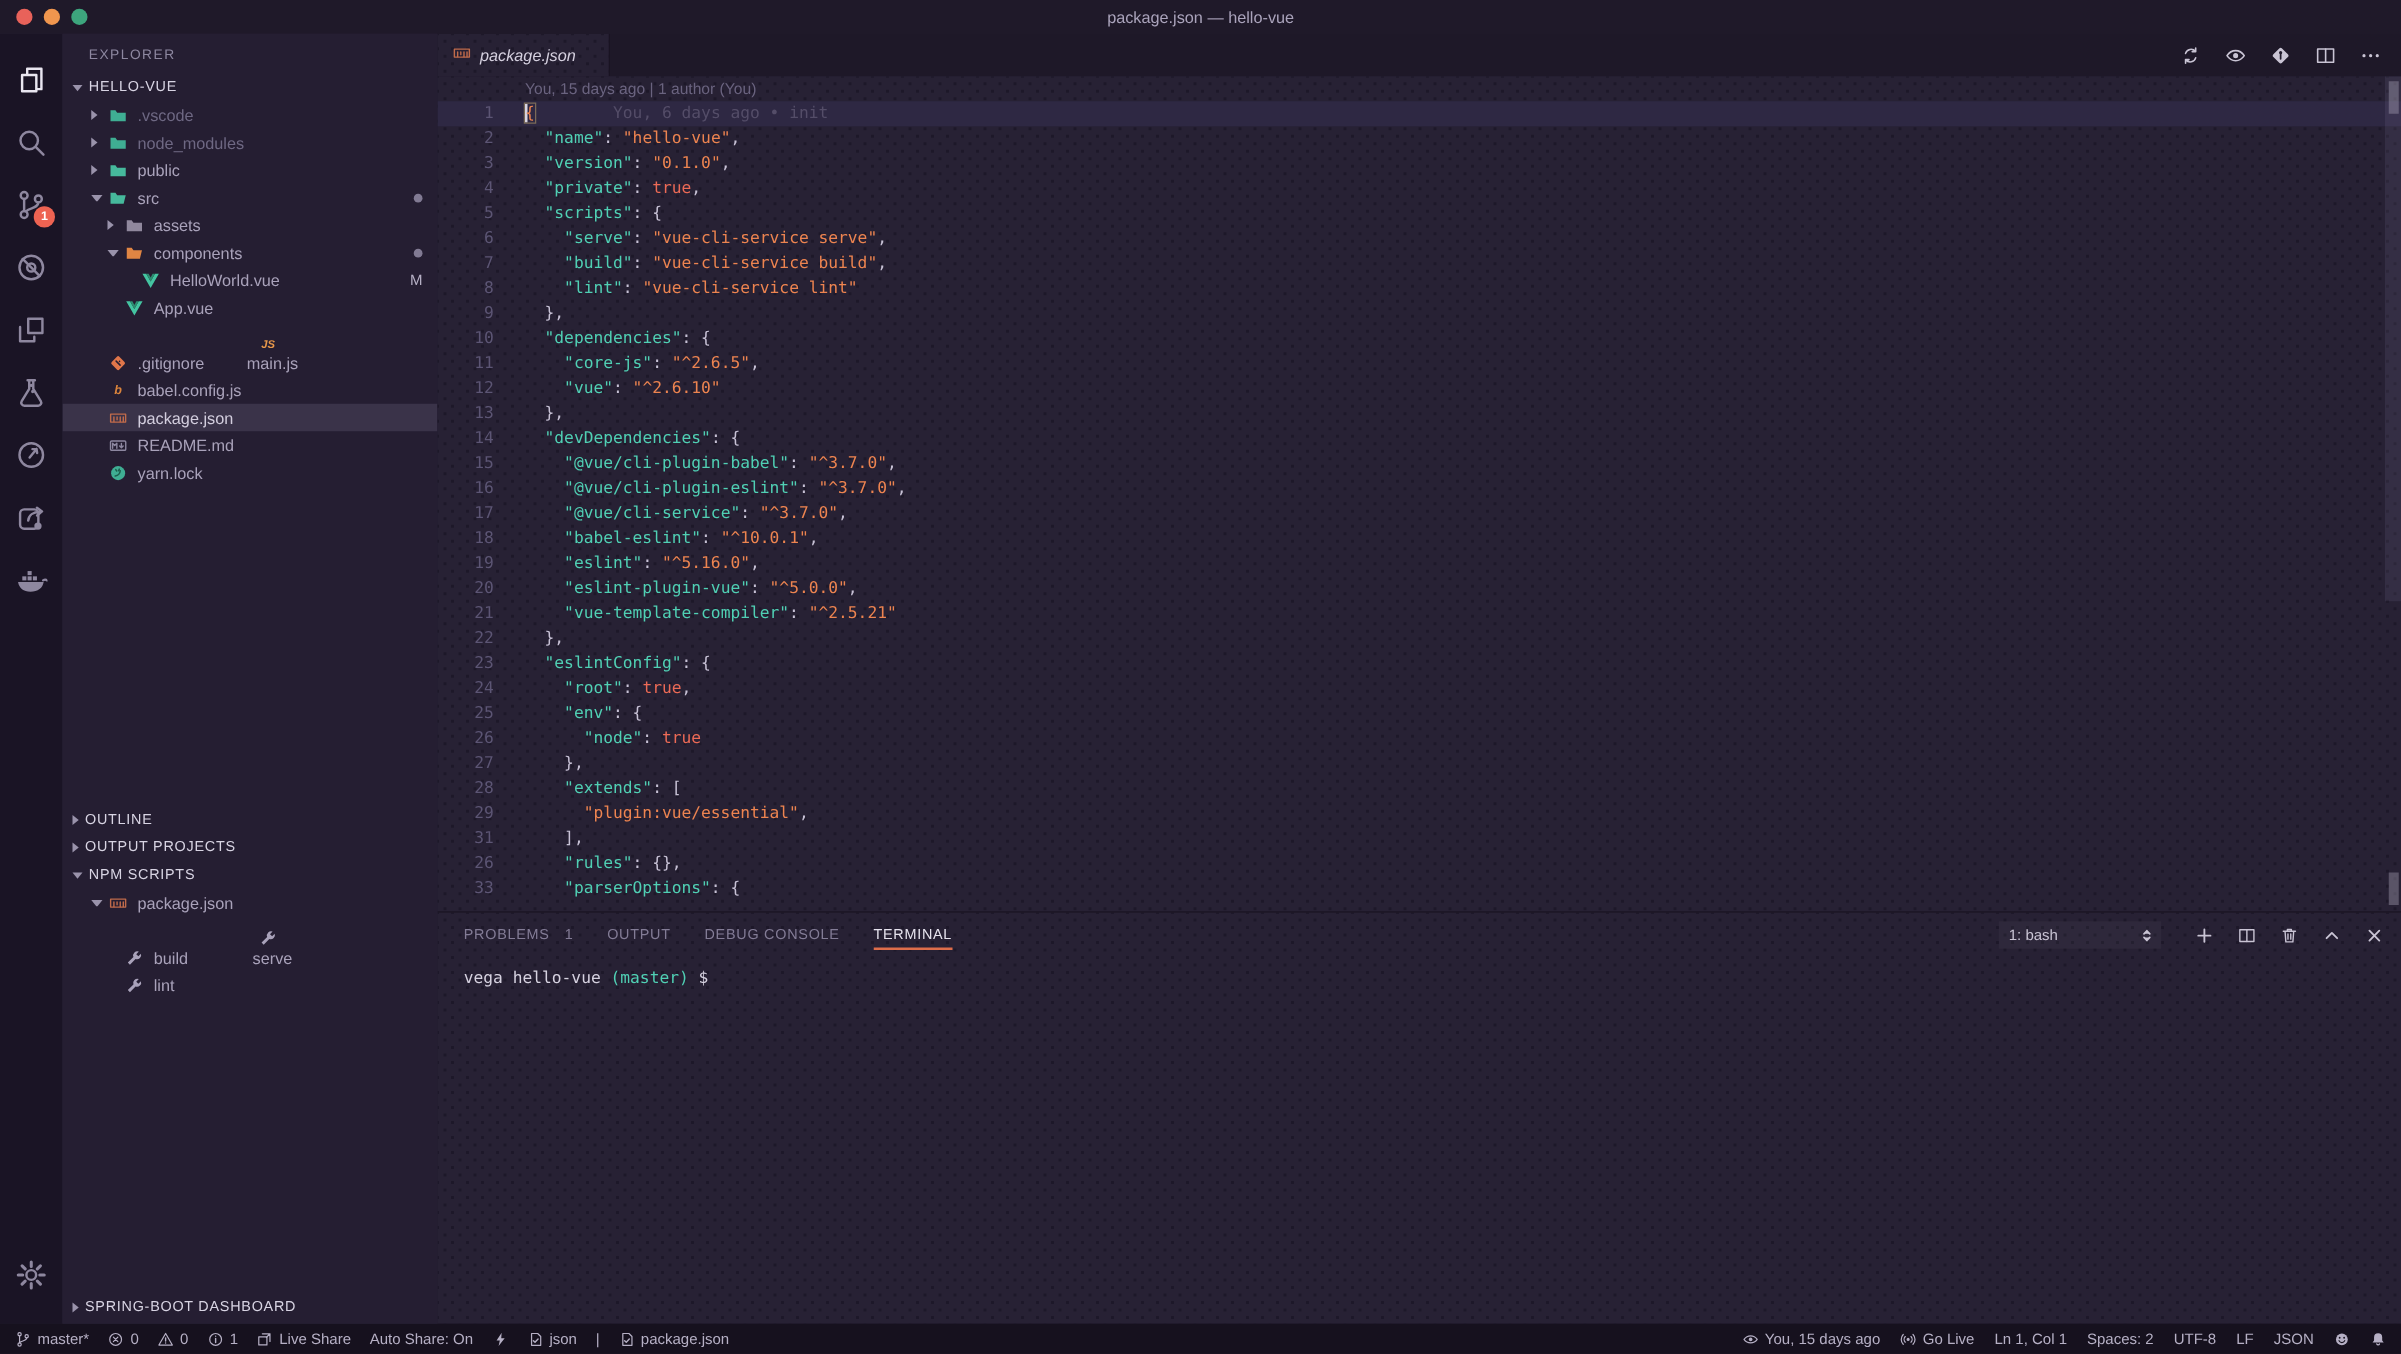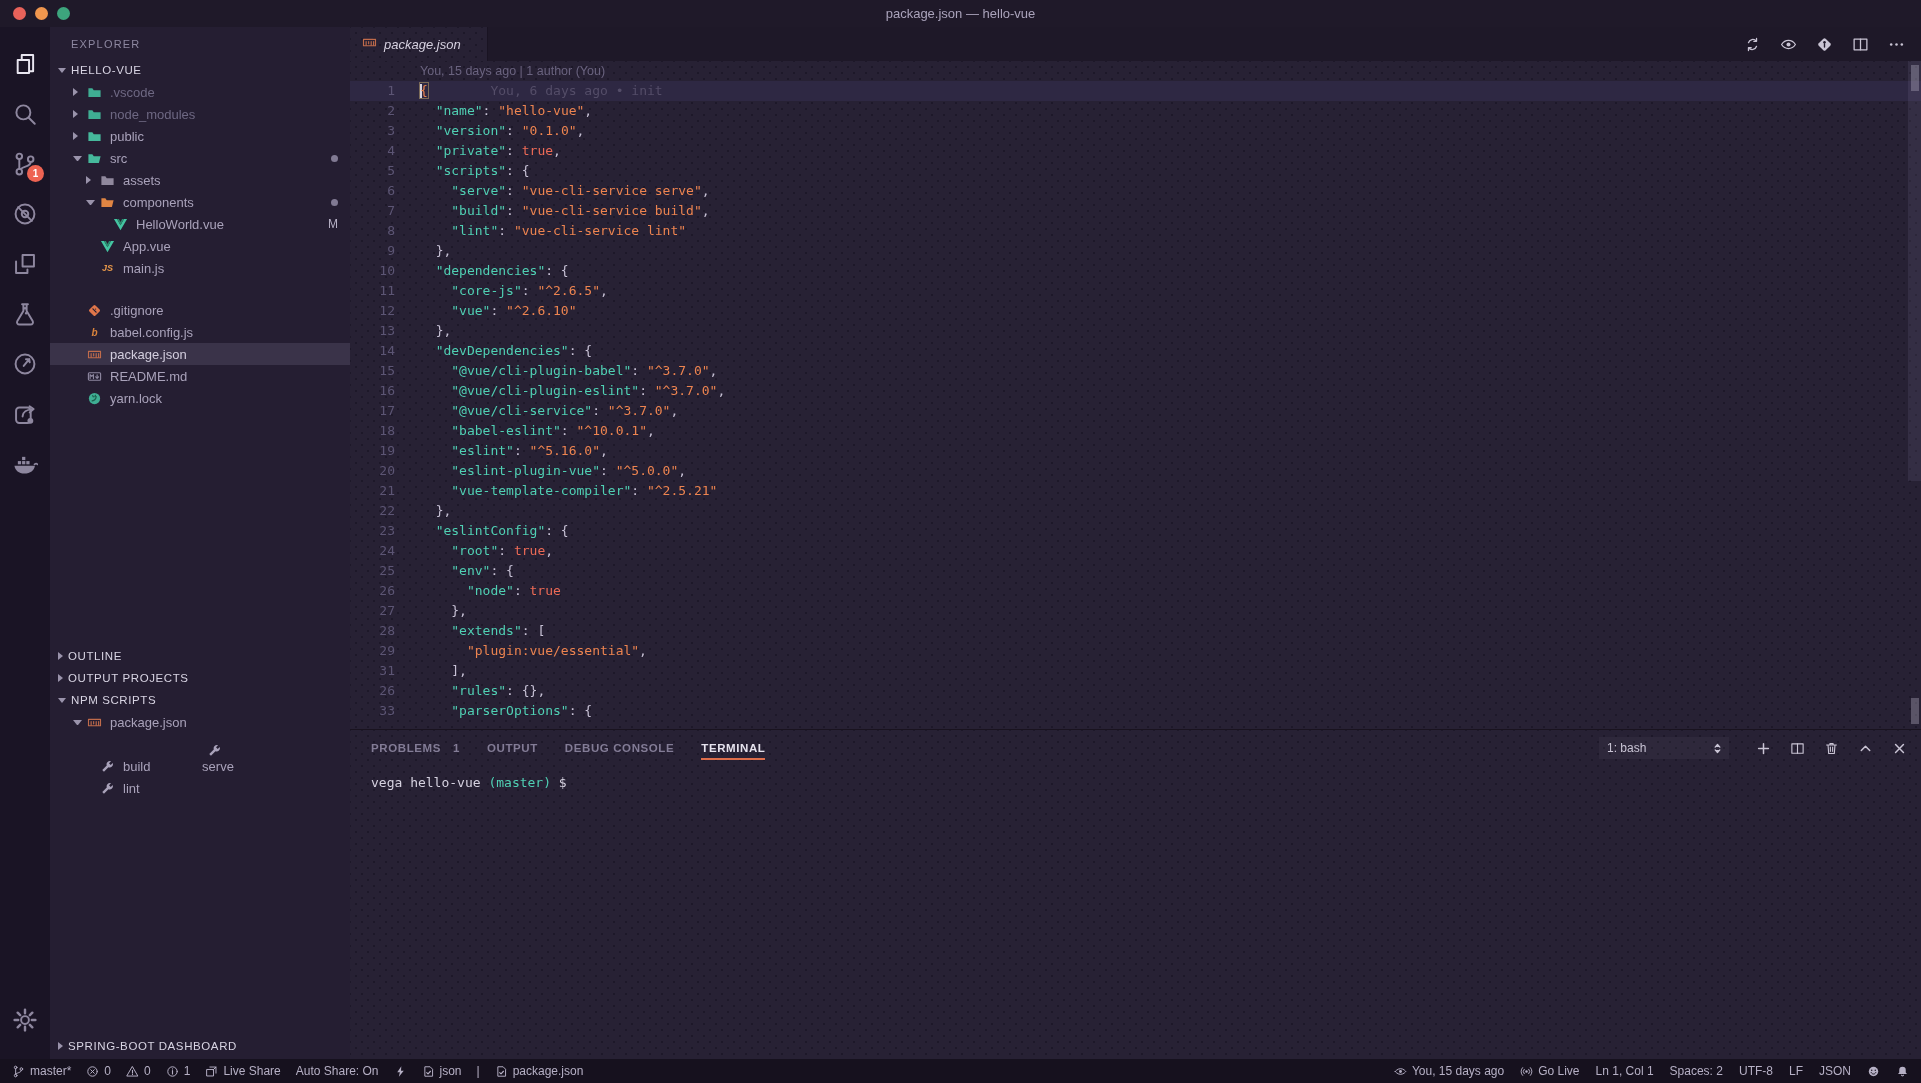--- a/index.html
+++ b/index.html
@@ -281,28 +281,28 @@
             <div class="tree-row" style="padding-left: 36px;">
               <span class="twisty" style="width: 9px; flex: 0 0 9px;"></span>
               <span class="ficon">
                 <svg viewBox="0 0 16 16" fill="none" stroke="currentColor" stroke-width="1.2" stroke-linecap="round" stroke-linejoin="round">
                   <path d="M1 2.2h3.3L8 8.8l3.7-6.6H15L8 14.2z" fill="#44c4a1" stroke="none"></path>
                   <path d="M4.3 2.2h2L8 5.3l1.7-3.1h2L8 8.8z" fill="#2b8d70" stroke="none"></path>
                 </svg>
               </span>
               <span>App.vue</span>
             </div>
-            <div class="tree-row" style="padding-left: 36px;">
+            <div class="tree-row" style="padding-left: 36px; flex-direction: column;">
               <span class="twisty" style="width: 9px; flex: 0 0 9px;"></span>
               <span class="ficon">
                 <span class="js-badge">JS</span>
               </span>
               <span>main.js</span>
             </div>
-            <div class="tree-row" style="padding-left: 23px; margin-top: 20px;">
+            <div class="tree-row" style="padding-left: 23px;">
               <span class="twisty" style="width: 9px; flex: 0 0 9px;"></span>
               <span class="ficon">
                 <svg viewBox="0 0 16 16" fill="none" stroke="currentColor" stroke-width="1.2" stroke-linecap="round" stroke-linejoin="round">
                   <rect x="3.4" y="3.4" width="9.2" height="9.2" rx="1.5" transform="rotate(45 8 8)" fill="#e0764a" stroke="none"></rect>
                   <path d="M6.3 6.3l3.4 3.4M9.2 6.5v.01" stroke="#251e32" stroke-width="1.3"></path>
                 </svg>
               </span>
               <span>.gitignore</span>
             </div>
             <div class="tree-row" style="padding-left: 23px;">
@@ -483,21 +483,21 @@
             <div class="line"><span class="ln">26</span><span class="lc"><span class="ind"></span><span class="ind"></span><span class="tok-k">"rules"</span><span class="tok-p">: {},</span></span></div>
             <div class="line"><span class="ln">33</span><span class="lc"><span class="ind"></span><span class="ind"></span><span class="tok-k">"parserOptions"</span><span class="tok-p">: {</span></span></div>
           </div>
         <div class="scrollbar-thumb"></div>
         <div class="ov-mark" style="top:4px;"></div>
         <div class="ov-mark" style="top:637px;"></div>
       </div>
 
       <div class="panel dots">
         <div class="panel-header">
-          <span id="panel-tabs" style="display:flex;font-weight:bold;">
+          <span id="panel-tabs" style="display:flex;">
               <span class="ptab">
                 <span>PROBLEMS</span>
                 <span>1</span>
               </span>
               <span class="ptab">
                 <span>OUTPUT</span>
               </span>
               <span class="ptab">
                 <span>DEBUG CONSOLE</span>
               </span>

